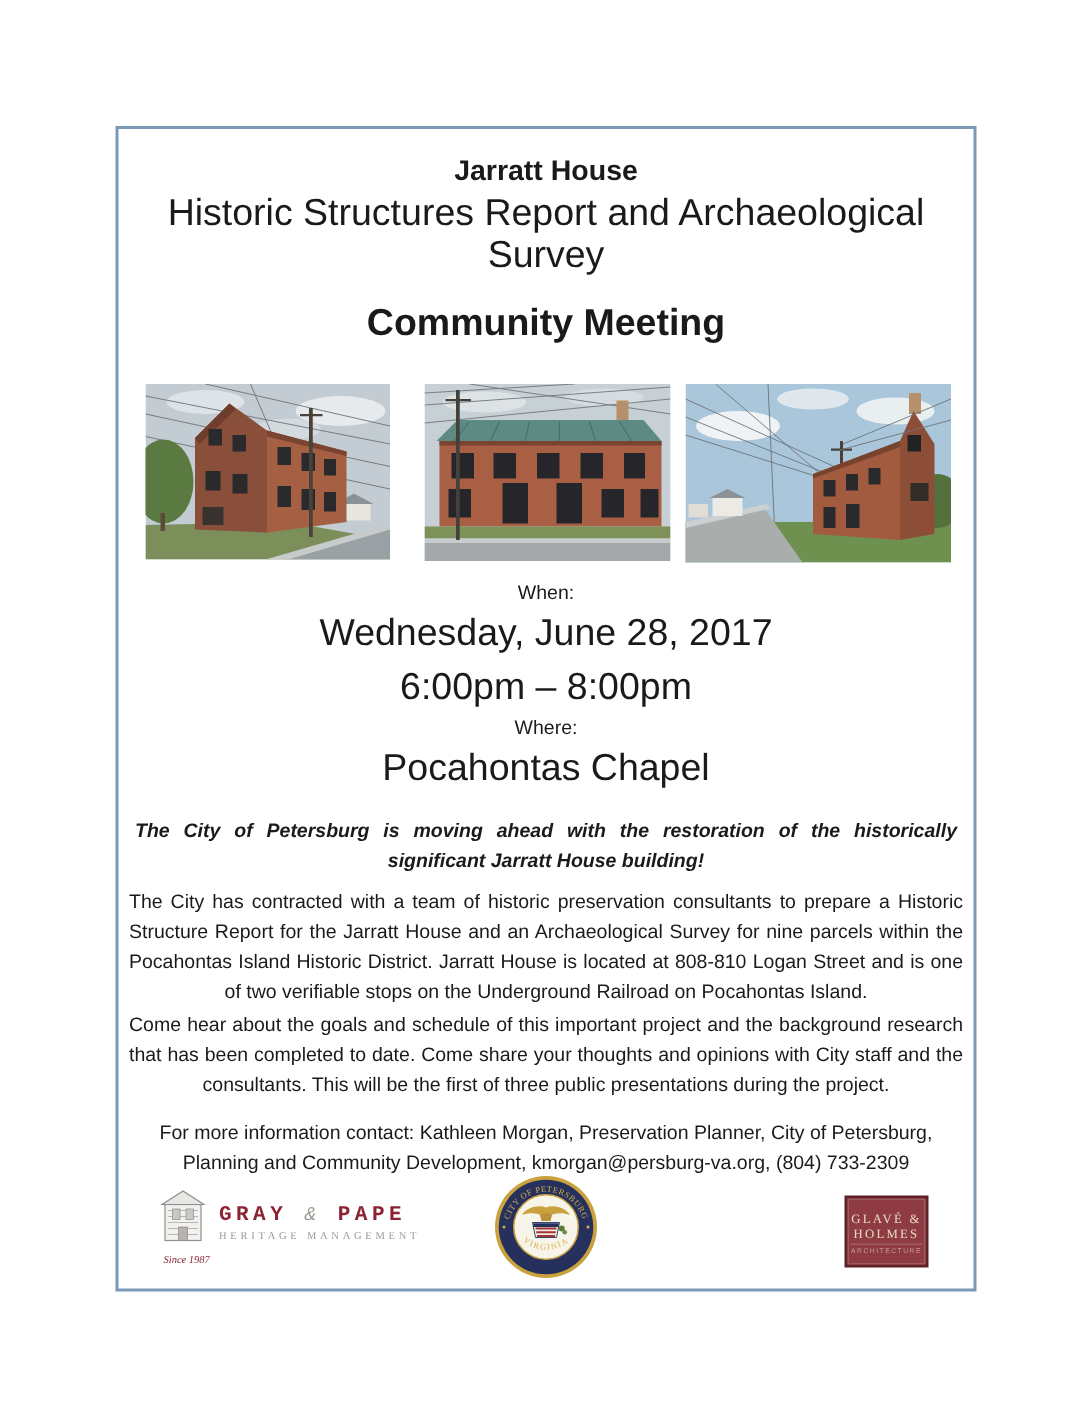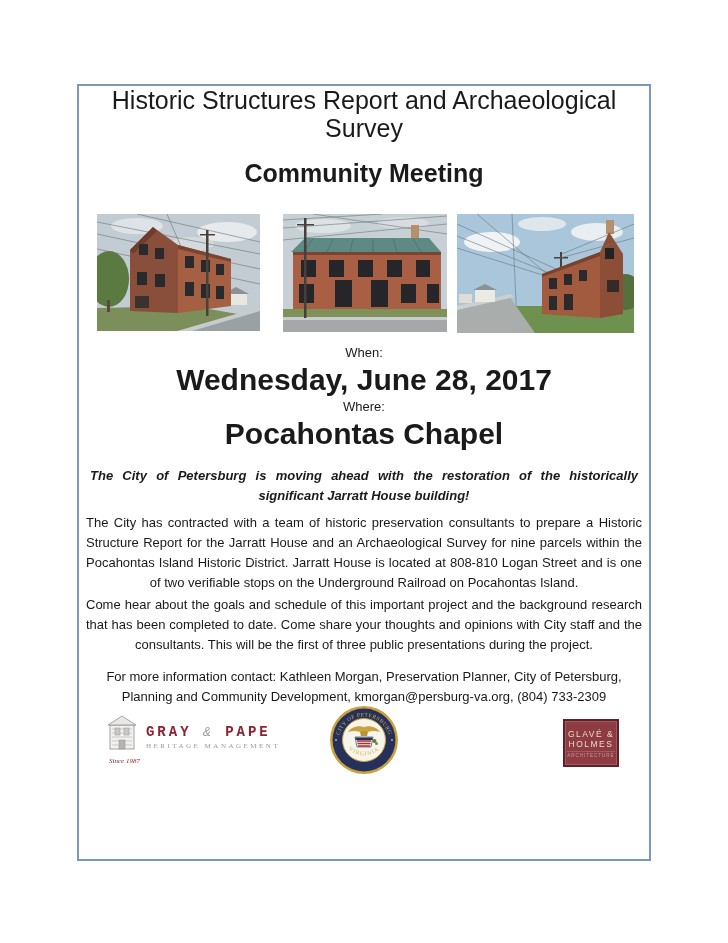--- a/index.html
+++ b/index.html
@@ -15,21 +15,21 @@
   .title-line2 { font-size:25px; line-height:28px; text-align:center; }
   .meeting-heading { margin-top:14px; font-size:25px; font-weight:bold; line-height:34px; text-align:center; }
   .photos-row { margin-top:24px; width:556px; height:118px; position:relative; }
   .photo { position:absolute; top:0; }
   .photo svg { display:block; }
   .photo-1 { left:11px; }
   .photo-2 { left:197px; }
   .photo-3 { left:371px; }
   .small-label { margin-top:12px; font-size:13px; line-height:18px; text-align:center; }
   .small-label.where { margin-top:0; }
-  .big-line { font-size:30px; font-weight:bold; line-height:36px; text-align:right; }
+  .big-line { font-size:25px; font-weight:normal; line-height:36px; text-align:right; }
   .emphasis {
     margin-top:14px; width:548px; font-size:13px; font-weight:bold; font-style:italic;
     line-height:19.5px; text-align:justify; text-align-last:center;
   }
   .body-para {
     margin-top:8px; width:556px; font-size:13px; line-height:20px;
     text-align:justify; text-align-last:center;
   }
   .body-para.second { margin-top:2px; }
   .contact-para {
@@ -46,31 +46,32 @@
   .gp-amp { font-style:italic; font-weight:normal; color:#a09a94; font-size:13px; }
   .gp-tagline { font-family:"Liberation Serif", serif; font-size:7px; letter-spacing:2.5px;
                 color:#9a9a9a; margin-top:2px; }
   .gp-since { font-family:"Liberation Serif", serif; font-style:italic; font-size:7px;
               color:#8b2332; margin-top:2px; margin-left:2px; }
   
   .glave { position:absolute; right:30px; top:4px; width:56px; height:48px;
            background:#5f2128; padding:2px; }
   .glave-inner { width:100%; height:100%; background:#8e3b44; border:1px solid #a05b62;
                  display:flex; flex-direction:column; align-items:center; justify-content:center; }
-  .glave-l1, .glave-l2 { font-family:Liberation Sans, sans-serif; font-size:8.5px; letter-spacing:1.5px;
+  .glave-l1, .glave-l2 { font-family:Liberation Serif, serif; font-size:8.5px; letter-spacing:1.5px;
                          color:#e9dcc0; line-height:10px; white-space:nowrap; }
   .glave-l3 { font-size:4.5px; letter-spacing:1px; color:#c8979b; margin-top:2px;
               border-top:1px solid #a05b62; padding-top:1px; }
   .seal { position:absolute; left:50%; transform:translateX(-50%); top:-10px; }
 </style>
 </head>
 <body>
 
 <div class="flyer">
 
+  <div class="title-line1">Jarratt House</div>
   <div class="title-line2">Historic Structures Report and Archaeological Survey</div>
   <div class="meeting-heading">Community Meeting</div>
 
   <div class="photos-row">
 
     <div class="photo photo-1">
       <svg width="163" height="117" viewBox="0 0 163 117">
         <rect x="0" y="0" width="163" height="117" fill="#c2ccd2"></rect>
         <ellipse cx="130" cy="18" rx="30" ry="10" fill="#e6eaec"></ellipse>
         <ellipse cx="40" cy="12" rx="26" ry="8" fill="#dde3e6"></ellipse>
@@ -186,20 +187,21 @@
         <rect x="148" y="34" width="9" height="11" fill="#222224"></rect>
         <rect x="150" y="66" width="12" height="12" fill="#322b28"></rect>
 
         <path d="M105,40 L177,10 M103,44 L177,24" stroke="#6d7478" stroke-width="0.6" fill="none"></path>
       </svg>
     </div>
   </div>
 
   <div class="small-label">When:</div>
   <div class="big-line">Wednesday, June 28, 2017</div>
+  <div class="big-line">6:00pm – 8:00pm</div>
   <div class="small-label where">Where:</div>
   <div class="big-line">Pocahontas Chapel</div>
 
   <p class="emphasis">The City of Petersburg is moving ahead with the restoration of the historically significant Jarratt House building!</p>
   <p class="body-para">The City has contracted with a team of historic preservation consultants to prepare a Historic Structure Report for the Jarratt House and an Archaeological Survey for nine parcels within the Pocahontas Island Historic District.  Jarratt House is located at 808-810 Logan Street and is one of two verifiable stops on the Underground Railroad on Pocahontas Island.</p>
   <p class="body-para second">Come hear about the goals and schedule of this important project and the background research that has been completed to date. Come share your thoughts and opinions with City staff and the consultants. This will be the first of three public presentations during the project.</p>
   <p class="contact-para">For more information contact: Kathleen Morgan, Preservation Planner, City of Petersburg, Planning and Community Development, kmorgan@persburg-va.org,  (804) 733-2309</p>
 
   <div class="logos-row">
 

